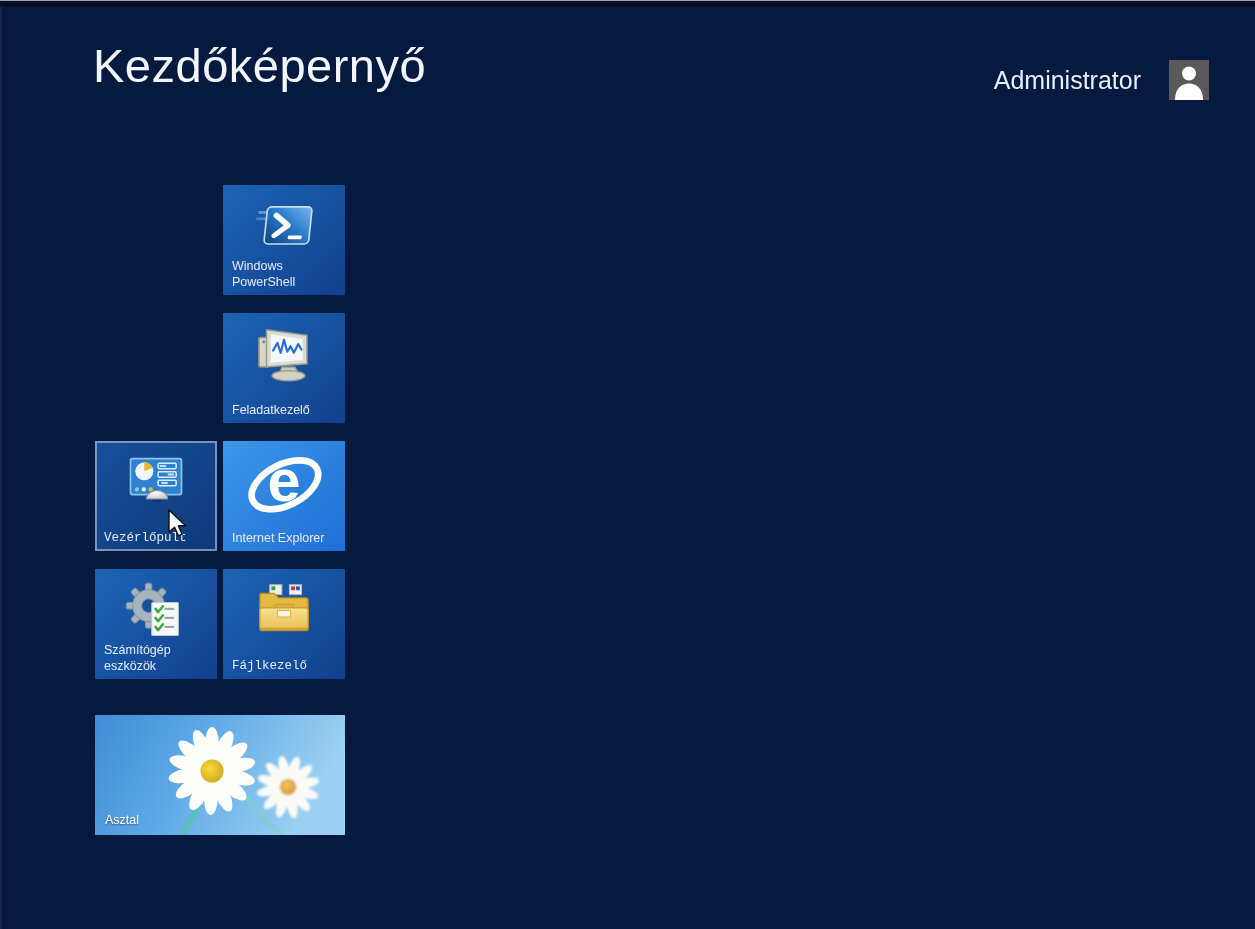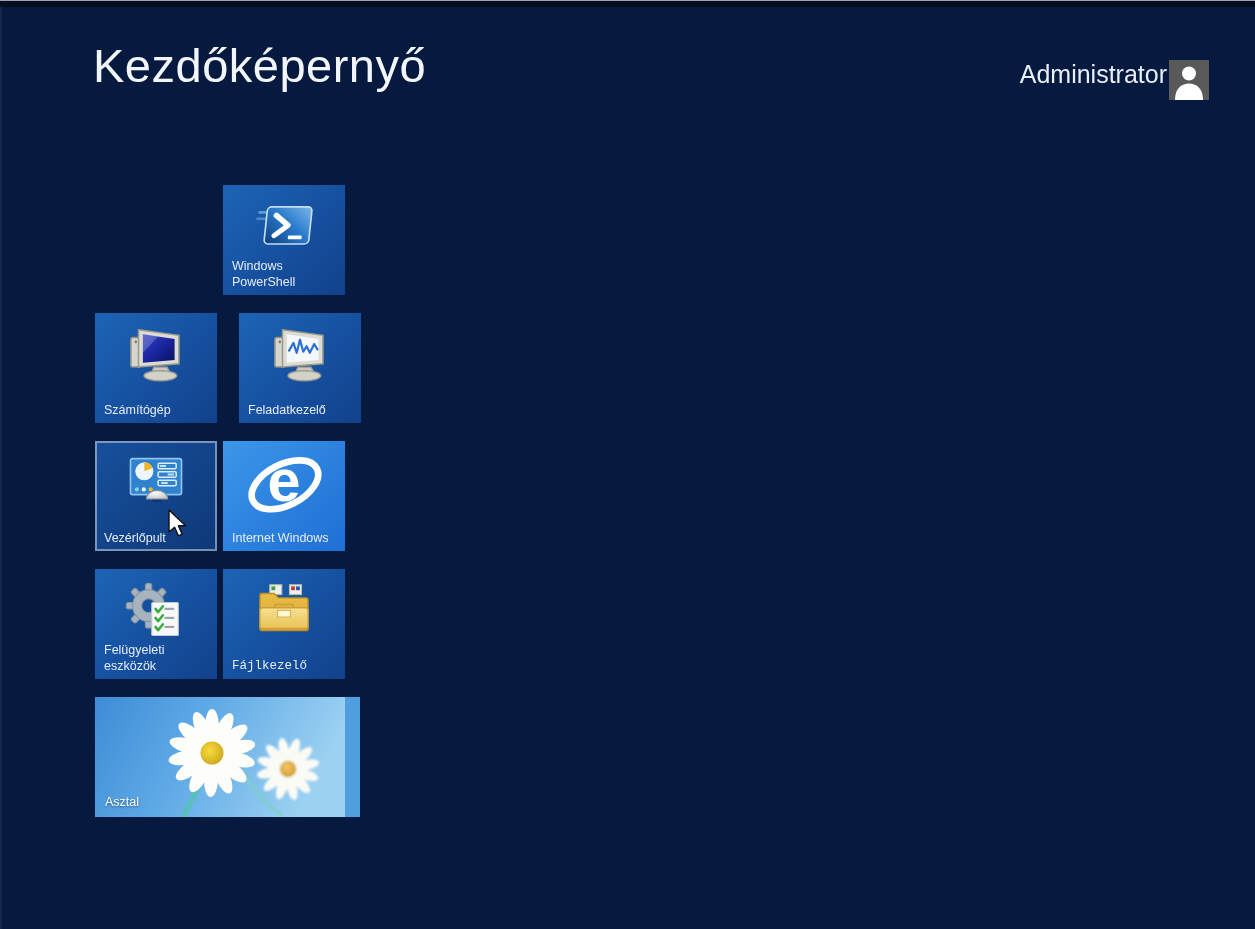--- a/index.html
+++ b/index.html
@@ -7,21 +7,21 @@
     position:relative;width:1255px;height:929px;overflow:hidden;
     background:#061a3f;
     font-family:"Liberation Sans","DejaVu Sans",sans-serif;
     box-shadow:inset 2px 0 0 #16274a;
   }
   .top-edge{position:absolute;top:0;left:0;right:0;height:7px;background:#070e20;border-top:1px solid #98a1b3;box-sizing:border-box;}
   .page-title{
     position:absolute;left:93px;top:40px;
     font-size:47px;font-weight:300;letter-spacing:.5px;color:#f2f6fc;line-height:1.1;
   }
-  .user-area{position:absolute;top:60px;right:46px;display:flex;gap:2px;cursor:pointer;}
+  .user-area{position:absolute;top:60px;right:46px;display:flex;align-items:center;gap:28px;cursor:pointer;}
   .user-name{font-size:25px;font-weight:300;color:#e8eef8;}
   .avatar{width:40px;height:40px;background:#595959;display:block;}
 
   .tile{
     position:absolute;width:122px;height:110px;cursor:pointer;
     background:linear-gradient(135deg,#1d64b6 0%,#16509f 55%,#12418c 100%);
   }
   .tile.hover{background:linear-gradient(135deg,#17509c 0%,#124388 55%,#0e3878 100%);}
   .tile.hover::after{content:"";position:absolute;inset:0;border:2px solid rgba(175,190,215,.65);box-sizing:border-box;}
   .tile.ie{background:linear-gradient(135deg,#3d97e9 0%,#2b80dd 55%,#1f6fd6 100%);}
@@ -71,58 +71,37 @@
         <g transform="translate(4,0) skewX(-6)">
           <rect x="14" y="13" width="42" height="35" rx="4" fill="url(#psg)" stroke="#c6dbef" stroke-width="1.6"></rect>
           <path d="M23 21 l12 9.5 -12 9.5" fill="none" stroke="#fff" stroke-width="5" stroke-linejoin="round" stroke-linecap="round"></path>
           <rect x="36" y="40" width="13" height="3.5" rx="1" fill="#fff"></rect>
         </g>
       </svg>
     </div>
     <div class="tile-label">Windows PowerShell</div>
   </div>
 
-  <div class="tile" style="left:95px;top:313px;">
-    <div class="tile-icon">
-      <svg width="70" height="70" viewBox="0 0 64 64">
-        <defs>
-          <linearGradient id="scr1" x1="0" y1="0" x2="1" y2="1">
-            <stop offset="0" stop-color="#3242c8"></stop>
-              <stop offset=".5" stop-color="#1a25a0"></stop>
-              <stop offset="1" stop-color="#0a1260"></stop>
-          </linearGradient>
-        </defs>
-        <rect x="9" y="16" width="9" height="27" rx="1.5" fill="#d6d6cc" stroke="#8f8f85" stroke-width="1.4"></rect>
-        <circle cx="13.5" cy="20" r="1.2" fill="#7a7a70"></circle>
-        <path d="M16 9 L53 14 L53 40 L16 43 Z" fill="#dcdcd2" stroke="#9a9a8e" stroke-width="1.4"></path>
-        <path d="M20 13 L49 17.3 L49 36.6 L20 39 Z" fill="url(#scr1)"></path>
-        <path d="M20 13 L34 15 L20 30 Z" fill="#ffffff" opacity=".22"></path>
-        <path d="M30 43 h12 l3 5 h-17 z" fill="#c9c9bf" stroke="#9a9a8e" stroke-width="1.2"></path>
-        <ellipse cx="36" cy="51" rx="15" ry="4.6" fill="#d2d2c8" stroke="#9a9a8e" stroke-width="1.2"></ellipse>
-      </svg>
-    </div>
-    <div class="tile-label">Számítógép</div>
-  </div>
-
-  <div class="tile" style="left:223px;top:313px;margin-left:16px;">
+
+  <div class="tile" style="left:223px;top:313px;">
     <div class="tile-icon">
       <svg width="70" height="70" viewBox="0 0 64 64">
         <rect x="9" y="16" width="9" height="27" rx="1.5" fill="#d6d6cc" stroke="#8f8f85" stroke-width="1.4"></rect>
         <circle cx="13.5" cy="20" r="1.2" fill="#7a7a70"></circle>
         <path d="M16 9 L53 14 L53 40 L16 43 Z" fill="#dcdcd2" stroke="#9a9a8e" stroke-width="1.4"></path>
         <path d="M20 13 L49 17.3 L49 36.6 L20 39 Z" fill="#f4f8fb"></path>
         <polyline points="22,28 26,21 29,30 32,18 35,29 38,24 41,30 45,22 48,27" fill="none" stroke="#2b6fd4" stroke-width="2" stroke-linejoin="round" stroke-linecap="round"></polyline>
         <path d="M30 43 h12 l3 5 h-17 z" fill="#c9c9bf" stroke="#9a9a8e" stroke-width="1.2"></path>
         <ellipse cx="36" cy="51" rx="15" ry="4.6" fill="#d2d2c8" stroke="#9a9a8e" stroke-width="1.2"></ellipse>
       </svg>
     </div>
     <div class="tile-label">Feladatkezelő</div>
   </div>
 
-  <div class="tile hover" style="left:95px;top:441px;">
+  <div class="tile hover" style="left:95px;top:441px;font-family:Liberation Mono, monospace;">
     <div class="tile-icon">
       <svg width="68" height="68" viewBox="0 0 64 64">
         <defs>
           <radialGradient id="mouseg" cx=".4" cy=".3" r="1">
             <stop offset="0" stop-color="#fbfbf9"></stop>
               <stop offset="1" stop-color="#b2b7bc"></stop>
           </radialGradient>
         </defs>
         <rect x="8" y="9" width="48" height="34" rx="2" fill="#2f82cf" stroke="#8ec4ec" stroke-width="1.6"></rect>
         <circle cx="21" cy="21" r="8.5" fill="#eef6fc"></circle>
@@ -145,21 +124,21 @@
 
   <div class="tile ie" style="left:223px;top:441px;">
     <div class="tile-icon">
       <svg width="86" height="86" viewBox="0 0 84 84">
         <g transform="rotate(-27 42 42)">
           <ellipse cx="42" cy="44" rx="35" ry="20" fill="none" stroke="#fff" stroke-width="6.5"></ellipse>
         </g>
         <text x="42" y="60" text-anchor="middle" font-family="'Liberation Sans','DejaVu Sans',sans-serif" font-size="58" font-weight="bold" fill="#fff">e</text>
       </svg>
     </div>
-    <div class="tile-label">Internet Windows</div>
+    <div class="tile-label">Internet Explorer</div>
   </div>
 
   <div class="tile" style="left:95px;top:569px;">
     <div class="tile-icon">
       <svg width="68" height="68" viewBox="0 0 64 64">
         <g transform="translate(25,27)" fill="#a7b4bf" stroke="#8596a3" stroke-width="1">
           <rect x="-3" y="-21" width="6" height="9" rx="2"></rect>
           <rect x="-3" y="-21" width="6" height="9" rx="2" transform="rotate(45)"></rect>
           <rect x="-3" y="-21" width="6" height="9" rx="2" transform="rotate(90)"></rect>
           <rect x="-3" y="-21" width="6" height="9" rx="2" transform="rotate(135)"></rect>
@@ -172,21 +151,21 @@
         </g>
         <rect x="28" y="24" width="25" height="31" rx="1" fill="#f6f8fa" stroke="#c2cad2" stroke-width="1"></rect>
         <path d="M31.5 30 l2.5 3 4.5 -5.5" fill="none" stroke="#3faa3f" stroke-width="2.4" stroke-linecap="round" stroke-linejoin="round"></path>
         <line x1="40" y1="30" x2="49" y2="30" stroke="#9aa2aa" stroke-width="2"></line>
         <path d="M31.5 38.5 l2.5 3 4.5 -5.5" fill="none" stroke="#3faa3f" stroke-width="2.4" stroke-linecap="round" stroke-linejoin="round"></path>
         <line x1="40" y1="38.5" x2="49" y2="38.5" stroke="#9aa2aa" stroke-width="2"></line>
         <path d="M31.5 47 l2.5 3 4.5 -5.5" fill="none" stroke="#3faa3f" stroke-width="2.4" stroke-linecap="round" stroke-linejoin="round"></path>
         <line x1="40" y1="47" x2="49" y2="47" stroke="#9aa2aa" stroke-width="2"></line>
       </svg>
     </div>
-    <div class="tile-label">Felügyeleti eszközök</div>
+    <div class="tile-label">Számítógép eszközök</div>
   </div>
 
   <div class="tile" style="left:223px;top:569px;font-family:Liberation Mono, monospace;">
     <div class="tile-icon">
       <svg width="70" height="70" viewBox="0 0 64 64">
         <defs>
           <linearGradient id="foldback" x1="0" y1="0" x2="0" y2="1">
             <stop offset="0" stop-color="#e9bd45"></stop>
               <stop offset="1" stop-color="#d9a52f"></stop>
           </linearGradient>
@@ -203,21 +182,21 @@
         <path d="M10 16 h13 l4 4 h25 a2 2 0 0 1 2 2 v26 a2 2 0 0 1 -2 2 h-40 a2 2 0 0 1 -2 -2 v-30 a2 2 0 0 1 2 -2 z" fill="url(#foldback)" stroke="#bb8f25" stroke-width="1.2"></path>
         <rect x="22" y="33" width="20" height="12" fill="#fbf3d0"></rect>
         <path d="M12 29 h40 a2 2 0 0 1 2 2 v15 a2 2 0 0 1 -2 2 h-40 a2 2 0 0 1 -2 -2 v-15 a2 2 0 0 1 2 -2 z" fill="url(#foldfront)" stroke="#c9a138" stroke-width="1.2"></path>
         <path d="M24 29 v-3 h16 v3" fill="none" stroke="#c9a138" stroke-width="1.4"></path>
         <rect x="26" y="31.5" width="12" height="6" fill="#fdf6d8" stroke="#d8b44e" stroke-width="1"></rect>
       </svg>
     </div>
     <div class="tile-label">Fájlkezelő</div>
   </div>
 
-  <div class="tile photo" style="left:95px;top:697px;padding-left:15px;">
+  <div class="tile photo" style="left:95px;top:715px;">
     <div class="photo-art">
       <svg width="250" height="120" viewBox="0 0 250 120">
         <defs>
           <linearGradient id="sky" x1="0" y1="0" x2="1" y2=".25">
             <stop offset="0" stop-color="#3e8cd6"></stop>
               <stop offset=".45" stop-color="#5fa9e6"></stop>
               <stop offset="1" stop-color="#9cd1f2"></stop>
           </linearGradient>
           <radialGradient id="dcen1" cx=".4" cy=".4" r=".8">
             <stop offset="0" stop-color="#f6dc3a"></stop>

